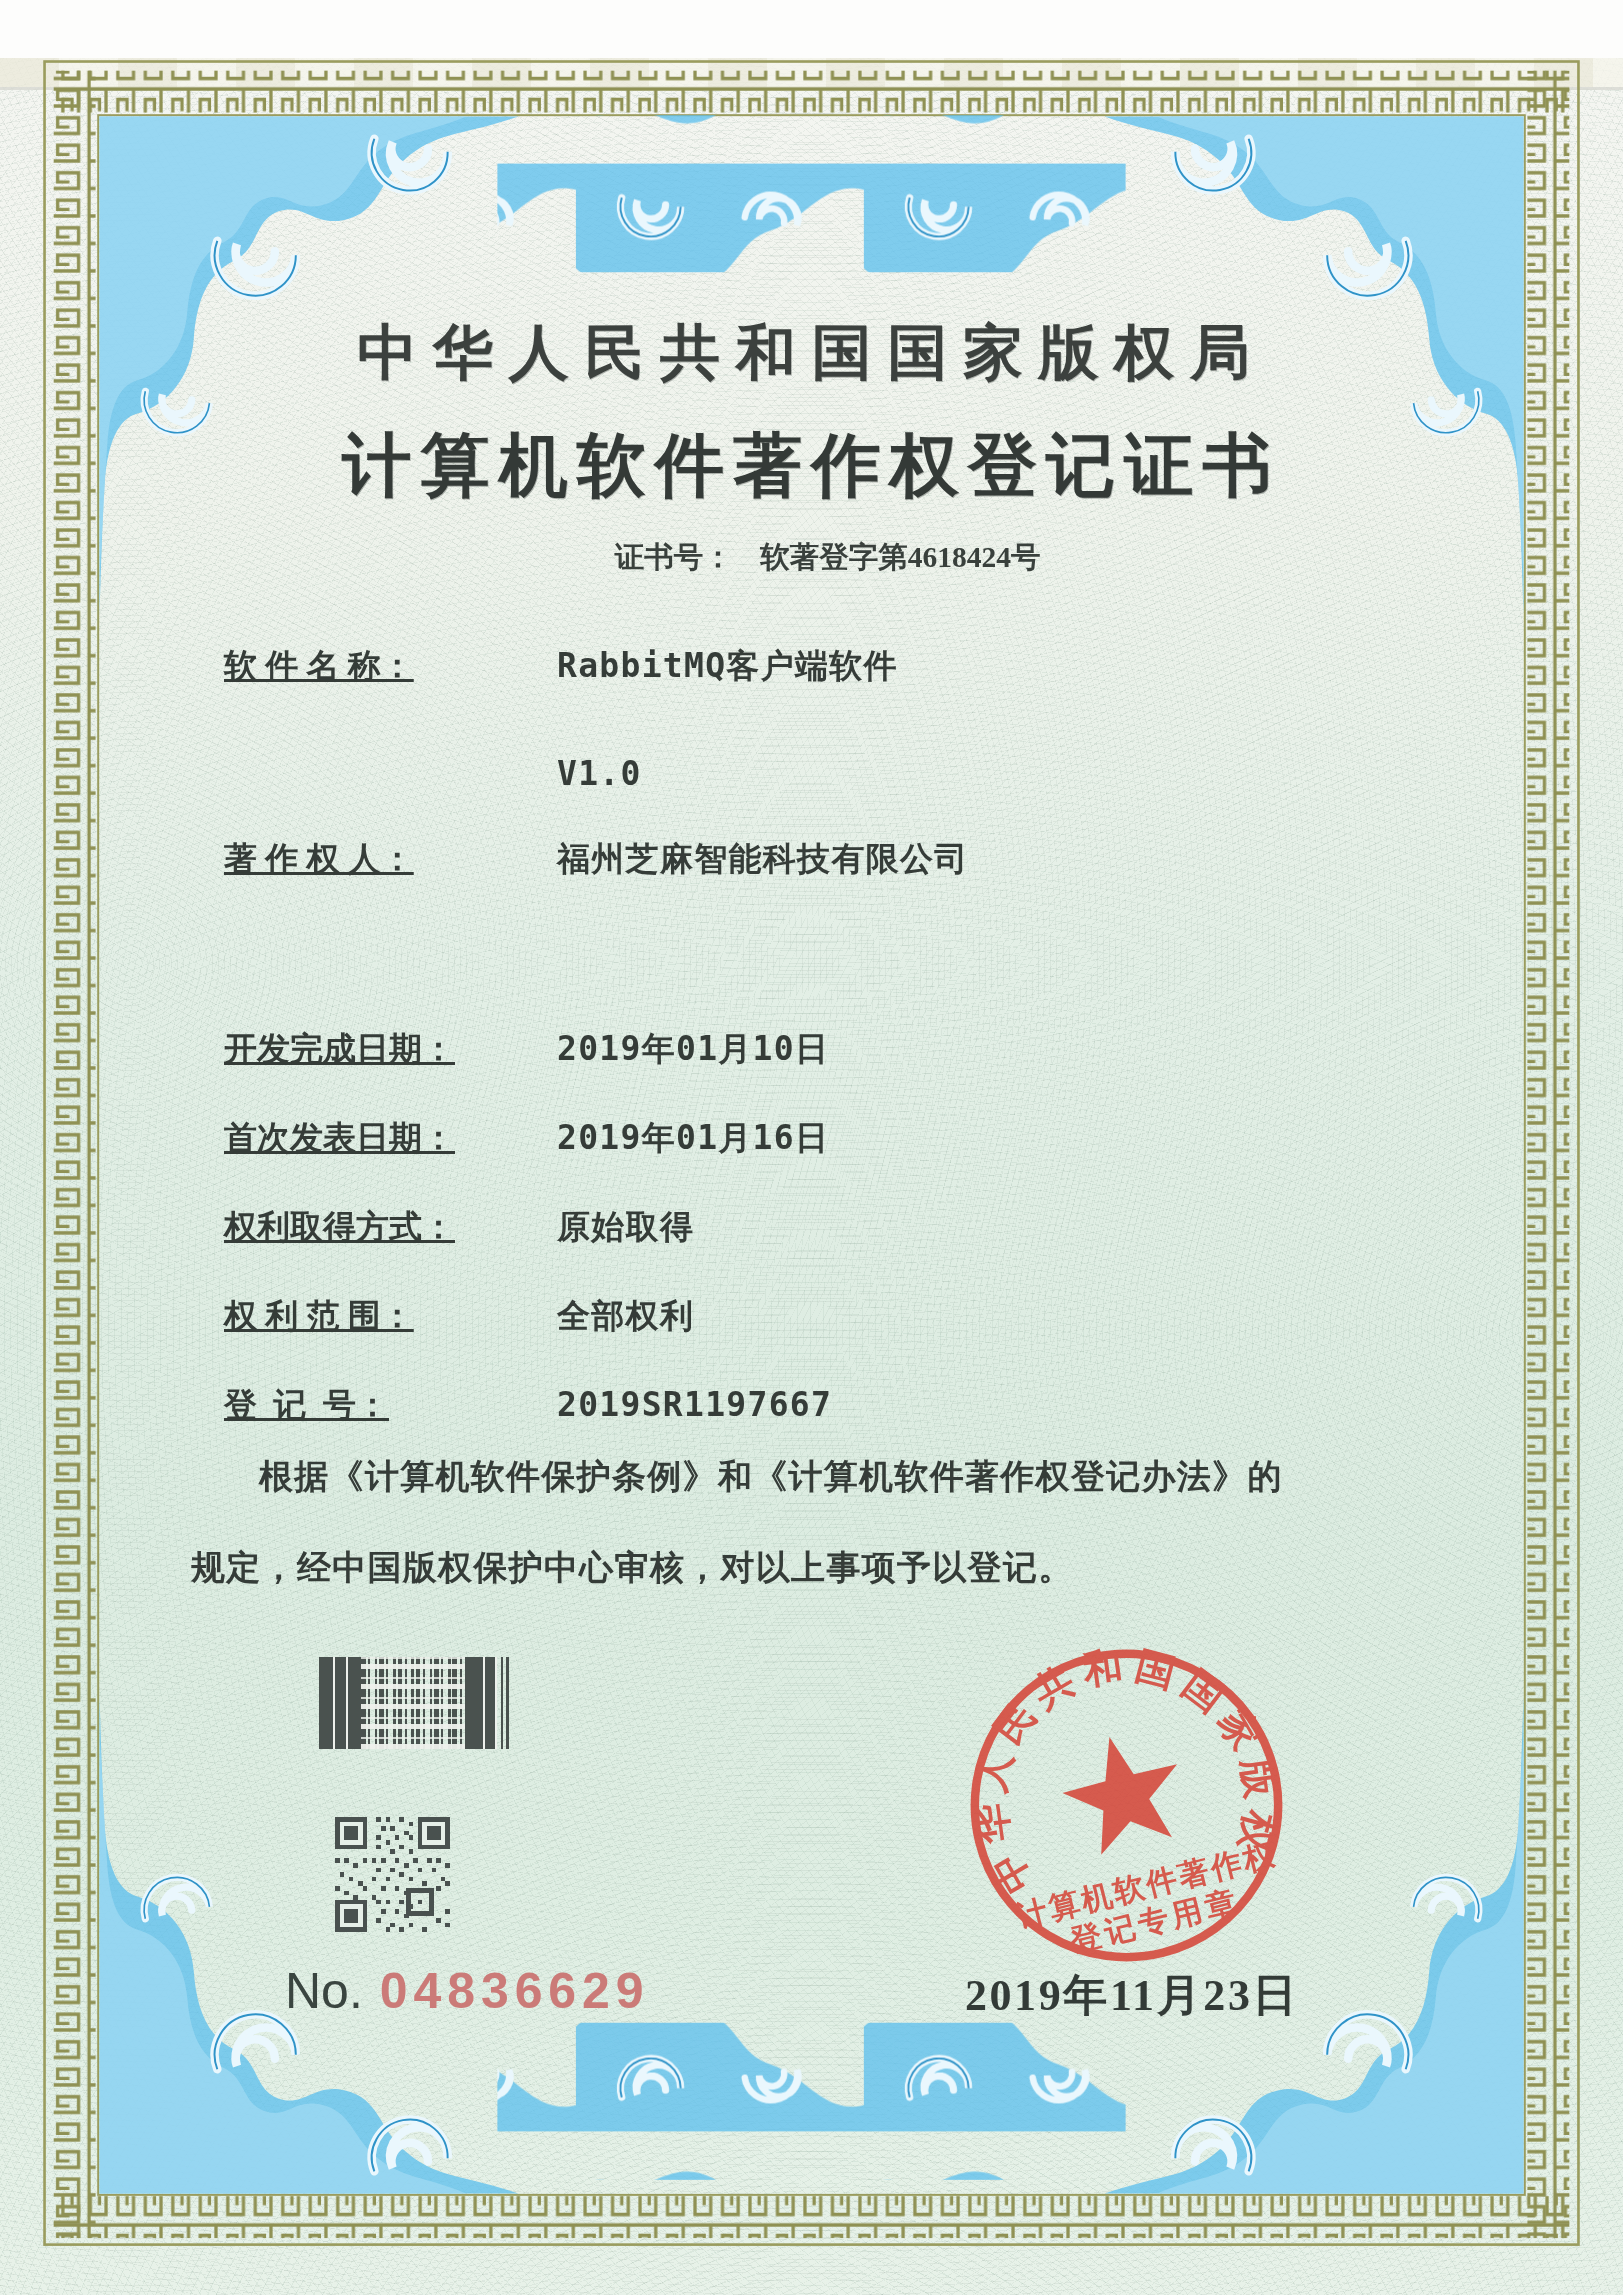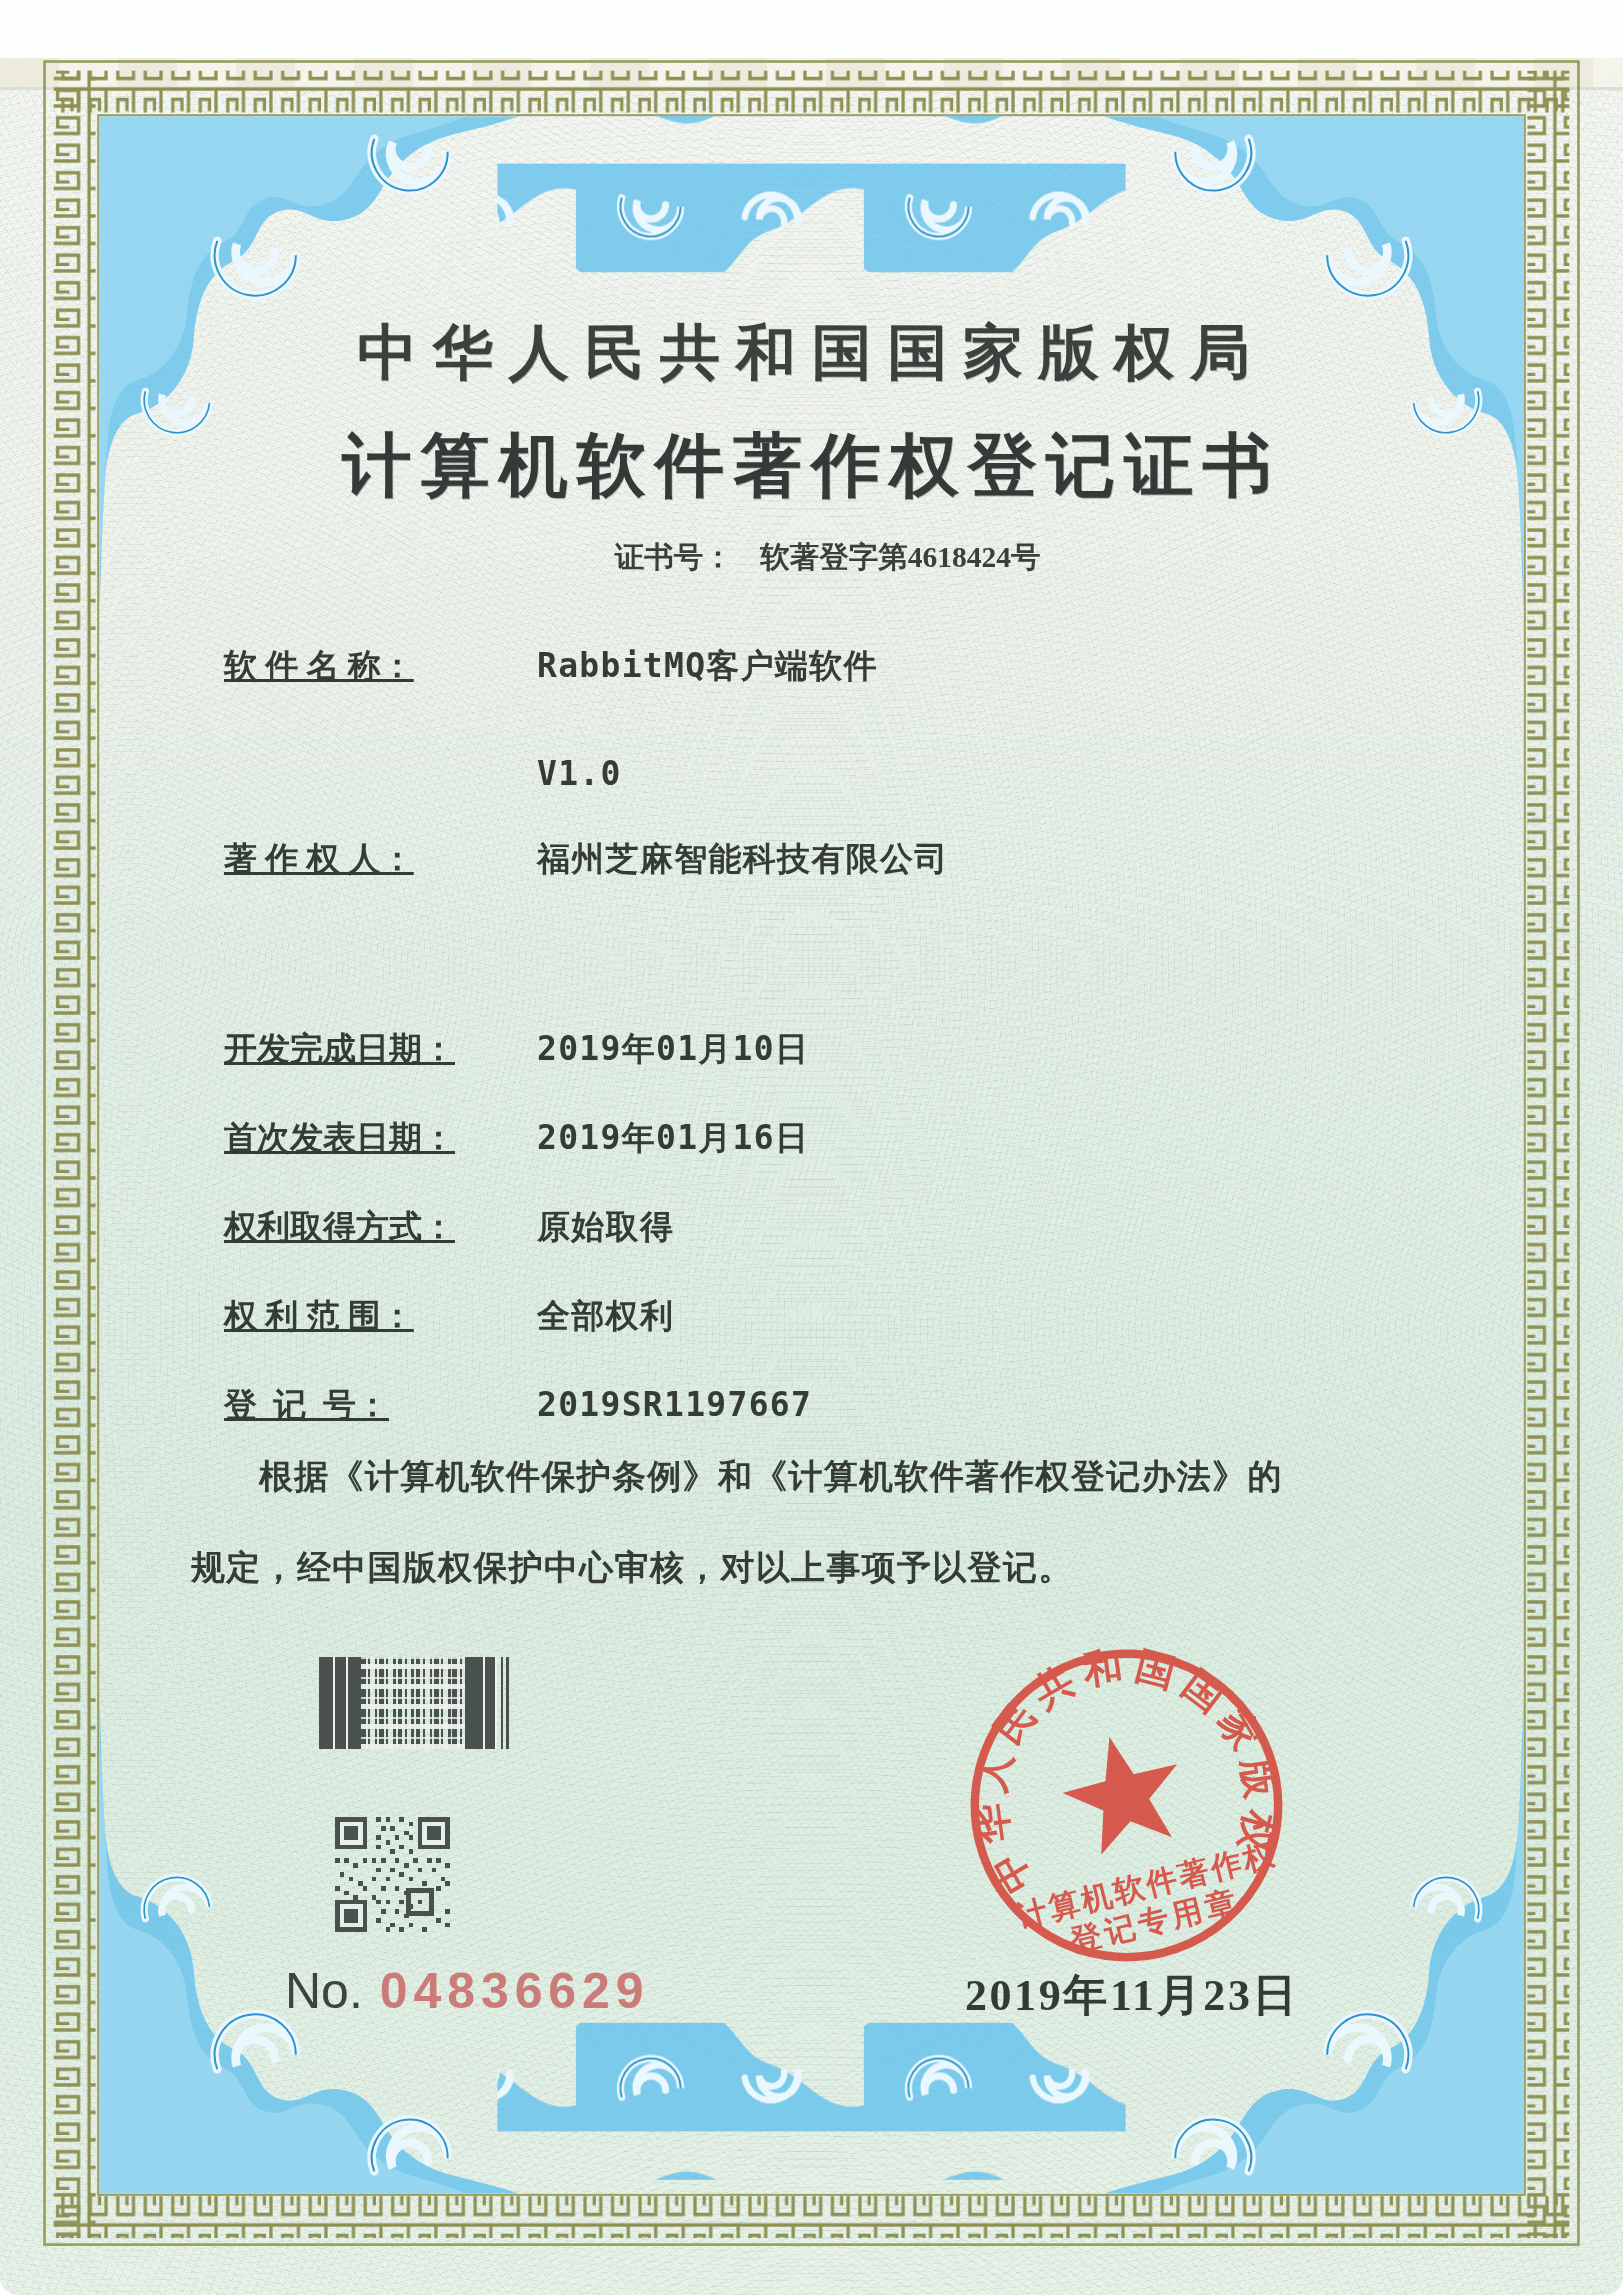--- a/index.html
+++ b/index.html
@@ -6,40 +6,39 @@
   .page{
     position:relative; width:1623px; height:2295px; overflow:hidden;
     font-family:"Liberation Serif","DejaVu Serif",serif;
     color:#323a36;
     background:
       repeating-radial-gradient(circle at 50% -12%, rgba(110,130,118,0.10) 0 0.7px, transparent 0.7px 7.2px),
       repeating-radial-gradient(circle at 8% 42%, rgba(105,128,116,0.09) 0 0.7px, transparent 0.7px 5.9px),
       repeating-radial-gradient(circle at 96% 58%, rgba(96,138,116,0.09) 0 0.7px, transparent 0.7px 6.5px),
       repeating-radial-gradient(circle at 50% 112%, rgba(96,138,116,0.10) 0 0.7px, transparent 0.7px 7.9px),
       linear-gradient(180deg,#f5f6f2 0%,#eff3ec 22%,#e3efe6 42%,#dcece1 66%,#dfeee3 84%,#e8f2e9 100%);
-    border-radius: 18px;
   }
   .scan-top{position:absolute;left:0;top:0;width:1623px;height:58px;background:#fdfdfc;}
   .scan-edge{position:absolute;left:0;top:58px;width:1623px;height:29px;
     background:repeating-linear-gradient(90deg,#eceadb 0 59px,#f6f5ec 59px 118px);
     border-bottom:3.9px solid #d8d9d2; opacity:.8;}
   .frame,.ornaments{position:absolute;left:0;top:0;}
   
   .authority{position:absolute;left:0;top:313px;width:1623px;text-align:center;
     font-size:60px;font-weight:700;letter-spacing:15.7px;color:#3c413e;
     text-shadow:0.7px 0.7px 0 rgba(60,65,62,.35);}
   .cert-title{position:absolute;left:0;top:420px;width:1623px;text-align:center;
     font-size:69px;font-weight:700;letter-spacing:9.2px;color:#343a37;
     text-shadow:0.7px 0.7px 0 rgba(52,58,55,.35);}
   .cert-no{position:absolute;left:0;top:538px;width:1623px;box-sizing:border-box;
     text-align:center;font-size:29.5px;font-weight:700;color:#39403c;margin-left:16px;}
   .cert-no .gap{margin-left:27.5px;}
   .row{position:absolute;left:191px;font-size:33px;font-weight:700;white-space:pre;color:#353c38;}
   .row .lbl{display:inline-block;min-width:313px;white-space:pre;text-decoration:underline;}
-  .row .val{font-family:"DejaVu Sans Mono","Liberation Mono",monospace;font-weight:600;letter-spacing:1.3px;}
+  .row .val{font-family:"DejaVu Sans Mono","Liberation Mono",monospace;font-weight:600;letter-spacing:1.3px;margin-left:20px;}
   .statement{position:absolute;left:191px;width:1276px;font-size:34px;font-weight:600;
     color:#353c38;letter-spacing:1.3px;}
   .st1{top:1454px;text-indent:68px;}
   .st2{top:1545px;}
   
   .barcode{position:absolute;left:319px;top:1657px;width:196px;height:92px;}
   .barcode .l{position:absolute;left:0;top:0;width:42px;height:100%;
     background:repeating-linear-gradient(90deg,#4a524f 0 13.7px,#eef1ec 13.7px 15.7px,#4a524f 15.7px 27.5px,#eef1ec 27.5px 29px,#4a524f 29px 42px);}
   .barcode .m{position:absolute;left:42px;top:0;width:105px;height:100%;
     background:

